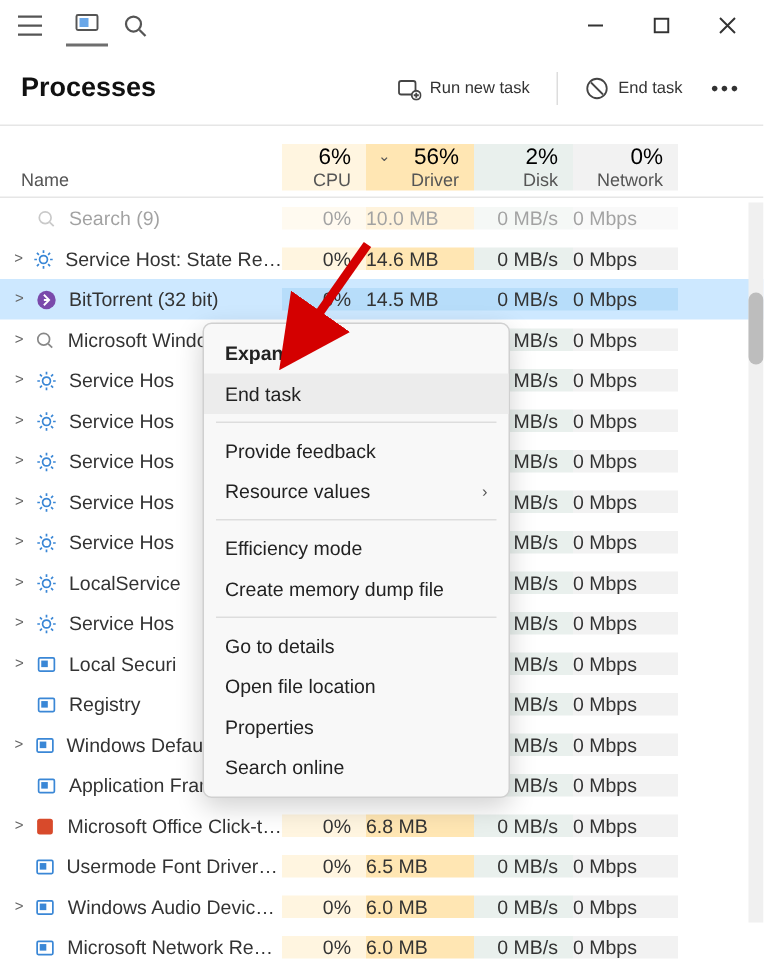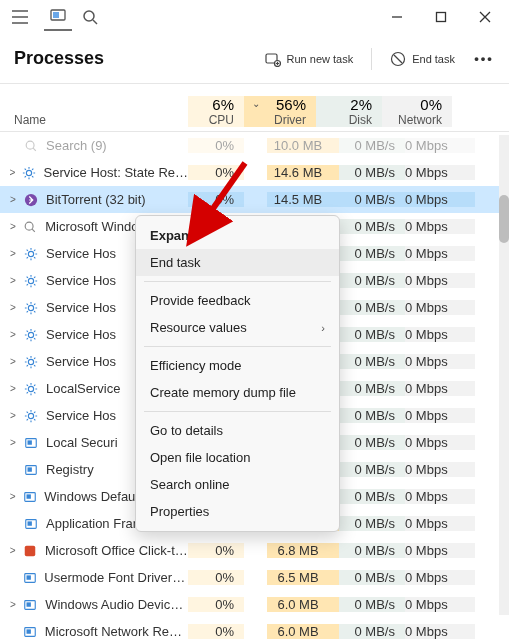--- a/index.html
+++ b/index.html
@@ -35,21 +35,21 @@
 
   
   .list { position: relative; }
   .row { display: flex; height: 27px; align-items: center; font-size: 13px; }
   .row.sel { background: #cde8ff; }
   .cell-name { flex: 0 0 188px; display: flex; align-items: center; overflow: hidden; white-space: nowrap; padding-left: 6px; }
   .chev   { width: 14px; font-size: 10px; color: #666; text-align: center; }
   .picon  { width: 18px; height: 18px; margin: 0 6px 0 2px; display:flex; align-items:center; justify-content:center; }
   .pname  { overflow: hidden; text-overflow: ellipsis; }
   .cell-cpu  { flex: 0 0 56px; text-align: right; padding-right: 10px; background: #fff5e0; }
-  .cell-mem  { flex: 0 0 72px; text-align: center; padding-right: 10px; background: #ffe6b3; margin-left: 23px; }
+  .cell-mem  { flex: 0 0 72px; text-align: left; padding-right: 10px; background: #ffe6b3; }
   .cell-disk { flex: 0 0 66px; text-align: right; padding-right: 10px; background: #e9f0ed; }
   .cell-net  { flex: 0 0 70px; text-align: left; padding-right: 10px; background: #f2f2f2; }
   .row.sel .cell-cpu, .row.sel .cell-mem, .row.sel .cell-disk, .row.sel .cell-net { background: #b7ddfa; }
 
   
   .ctx-menu { position: absolute; left: 135px; top: 215px; width: 205px; background: #f8f8f8; border: 1px solid #d0d0d0; border-radius: 6px; box-shadow: 0 6px 18px rgba(0,0,0,0.18); padding: 6px 0; z-index: 50; font-size: 13px; }
   .ctx-item { padding: 6px 14px; display:flex; justify-content:space-between; align-items:center; color:#222; }
   .ctx-item.hover { background: #ececec; }
   .ctx-item.bold { font-weight: 600; }
   .ctx-sep { height: 1px; background: #ddd; margin: 5px 8px; }
@@ -485,24 +485,24 @@
       <span>Create memory dump file</span>
     </div>
   <div class="ctx-sep"></div>
   <div class="ctx-item">
       <span>Go to details</span>
     </div>
   <div class="ctx-item">
       <span>Open file location</span>
     </div>
   <div class="ctx-item">
+      <span>Properties</span>
+    </div>
+  <div class="ctx-item">
       <span>Search online</span>
-    </div>
-  <div class="ctx-item">
-      <span>Properties</span>
     </div>
 </div>
 
 <svg class="arrow-svg" width="80" height="95">
   <defs>
     <marker id="ah" markerWidth="8" markerHeight="8" refX="6" refY="4" orient="auto">
       <path d="M0 0 L8 4 L0 8 Z" fill="#d40000"></path>
     </marker>
   </defs>
   <line x1="70" y1="8" x2="18" y2="82" stroke="#d40000" stroke-width="6" marker-end="url(#ah)"></line>

